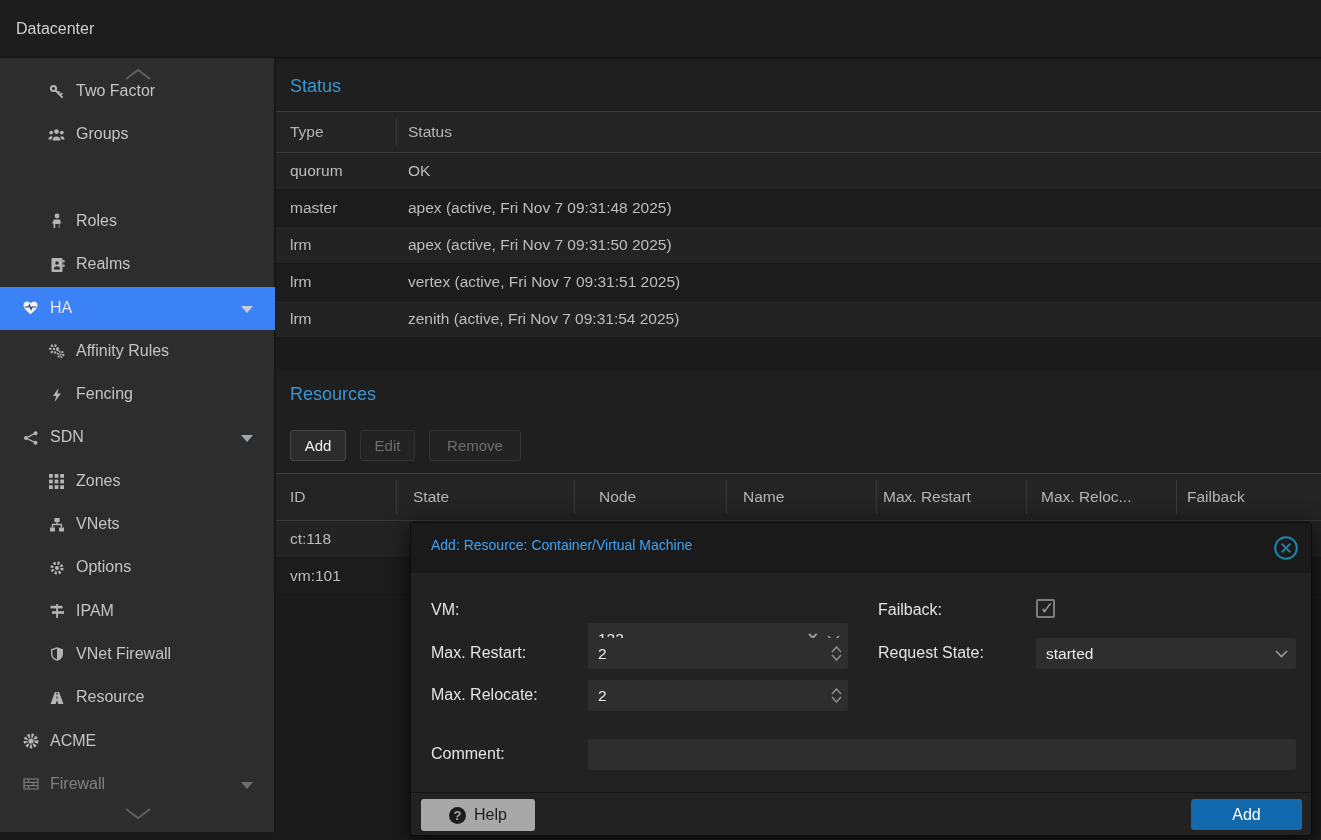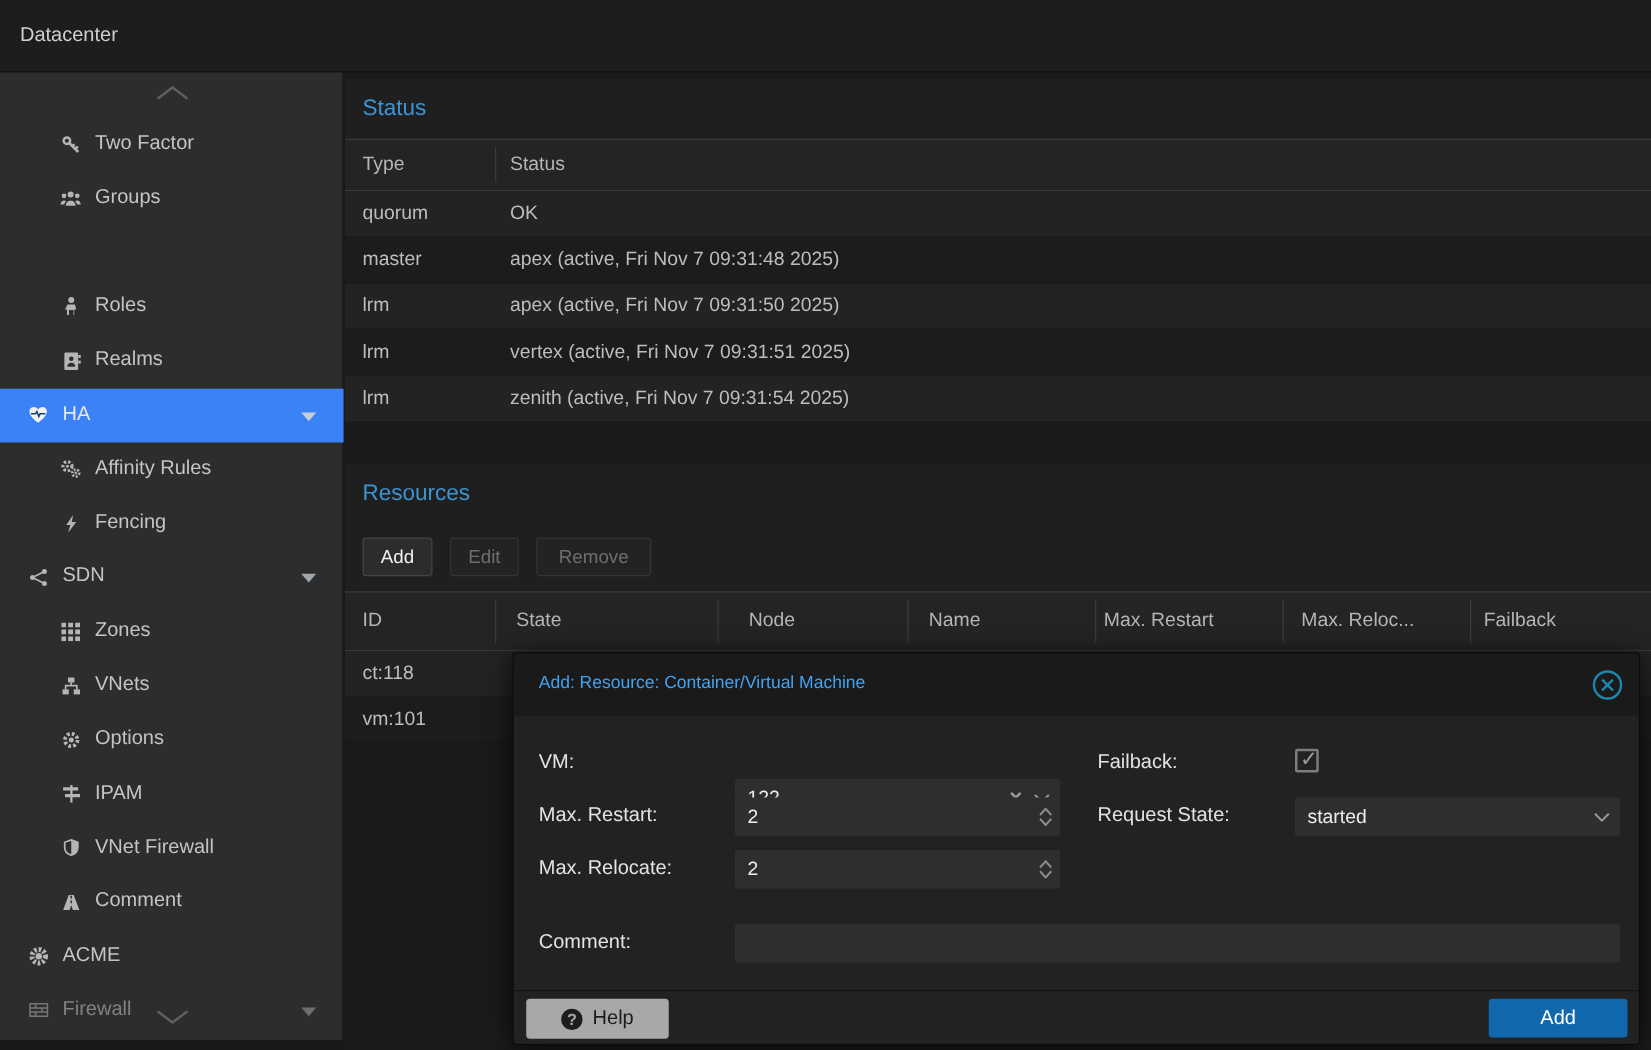--- a/index.html
+++ b/index.html
@@ -9,21 +9,21 @@
   
   #topbar { position:absolute; left:0; top:0; width:1321px; height:58px;
             background:#1d1d1d; border-bottom:1px solid #101010; }
   #topbar .title { position:absolute; left:16px; top:20px; font-size:16px; color:#cfcfcf; }
 
   
   #sidebar { position:absolute; left:0; top:58px; width:275px; height:774px;
              background:#2d2d2d; border-right:1px solid #151515; }
   .scrollchev { position:absolute; left:118px; width:40px; height:16px; }
   .scrollchev svg { display:block; }
-  #navlist { position:absolute; left:0; top:36px; width:275px; height:722px; overflow:hidden; }
+  #navlist { position:absolute; left:0; top:12px; width:275px; height:722px; overflow:hidden; }
   .sitem { position:absolute; left:0; width:275px; height:43.3px; cursor:pointer; color:#c4c4c4; }
   .sitem .icn { position:absolute; top:13px; width:17px; height:17px; display:flex; align-items:center; justify-content:center; }
   .sitem.top .icn { left:22px; }
   .sitem.sub .icn { left:48px; }
   .sitem .lbl { position:absolute; top:12px; font-size:16px; }
   .sitem.top .lbl { left:50px; }
   .sitem.sub .lbl { left:76px; }
   .sitem.selected { background:#3b82f6; color:#e8e8e8; }
   .caret { position:absolute; right:22px; top:19px; width:0; height:0;
            border-left:6px solid transparent; border-right:6px solid transparent;
@@ -254,21 +254,21 @@
       <span class="lbl">VNet Firewall</span>
     </div>
 
     <div class="sitem sub" style="top:606.2px">
       <span class="icn">
           <svg width="16" height="16" viewBox="0 0 16 16">
             <path d="M6 2h4l4.5 12H9.3L8 10.2 6.7 14H1.5z" fill="#b5b5b5"></path>
             <path d="M8 2.6v2.2M8 6.4v2.2" stroke="#2d2d2d" stroke-width="1.2"></path>
           </svg>
         </span>
-      <span class="lbl">Comment</span>
+      <span class="lbl">Resource</span>
     </div>
 
     <div class="sitem top" style="top:649.5px">
       <span class="icn">
           <svg width="16" height="16" viewBox="0 0 16 16">
             <circle cx="8" cy="8" r="5.4" fill="none" stroke="#b5b5b5" stroke-width="4" stroke-dasharray="2.1 1.5"></circle>
             <circle cx="8" cy="8" r="2.6" fill="#b5b5b5"></circle>
           </svg>
         </span>
       <span class="lbl">ACME</span>

